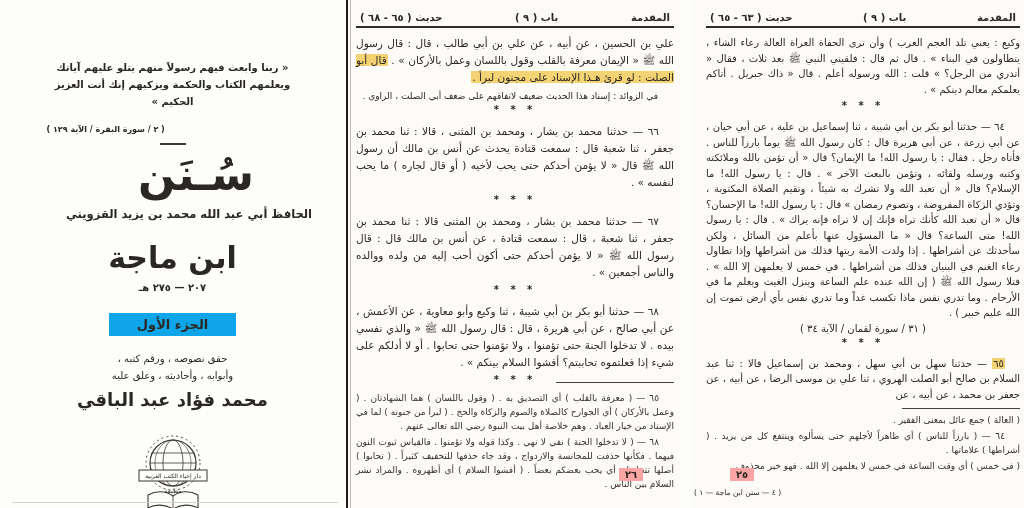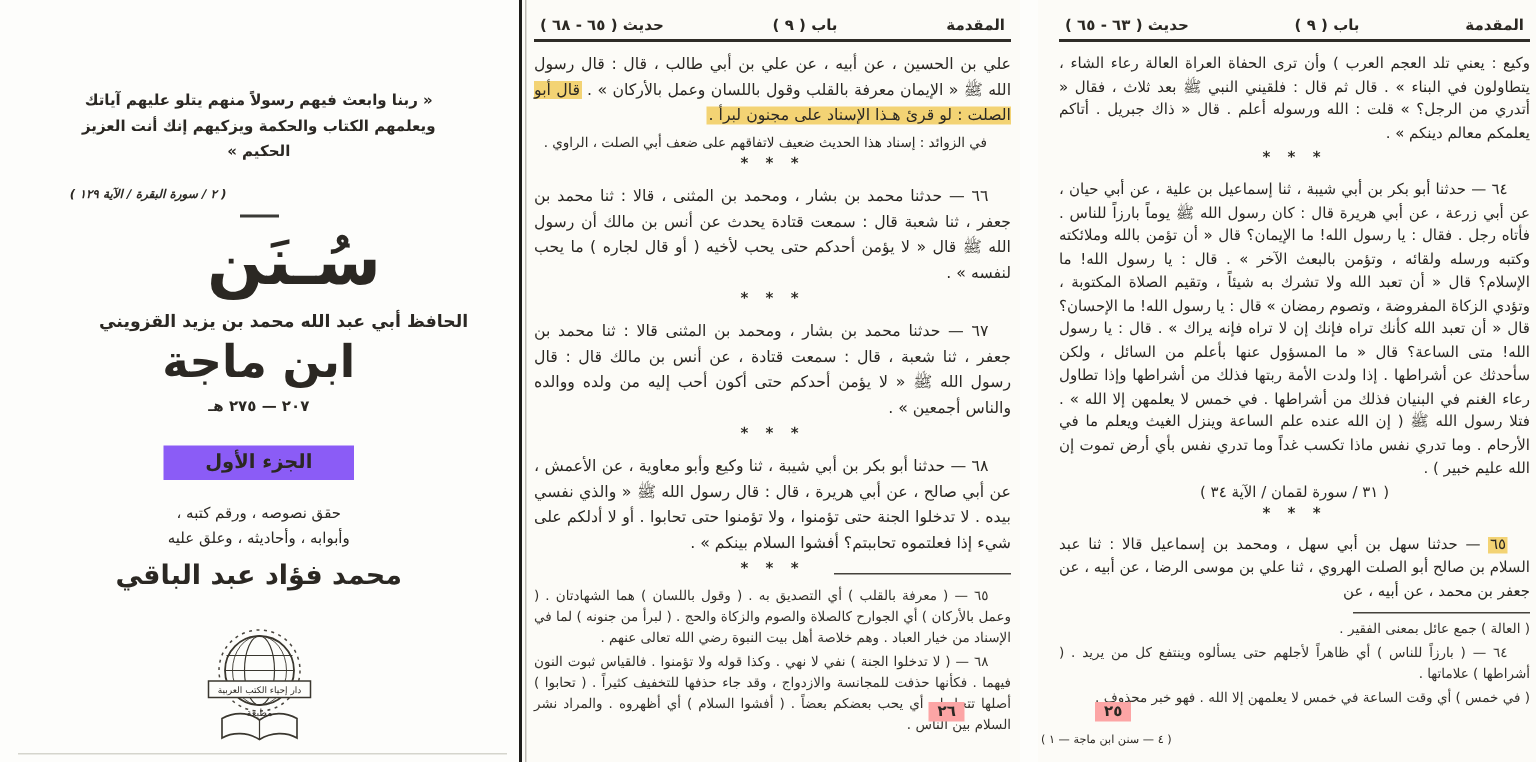--- a/index.html
+++ b/index.html
@@ -3,27 +3,27 @@
 <meta charset="utf-8">
 <style>
   html,body{margin:0;padding:0;}
   body{background:#e8e8e4;font-family:"DejaVu Sans",sans-serif;}
   .canvas{position:relative;width:1024px;height:508px;background:#fdfdfb;overflow:hidden;color:#2b2823;}
   .page{position:absolute;top:0;height:508px;overflow:hidden;}
   
   .title-page{left:0;width:345px;background:#fdfdfb;text-align:center;}
   .tp-inner{padding-top:44px;direction:rtl;}
   .epigraph{width:252px;margin:15px auto;font-size:10px;line-height:17px;font-weight:bold;}
-  .epigraph-source{width:252px;margin:3px auto 0;font-size:8px;text-align:left;font-weight:bold;font-style:italic;}
+  .epigraph-source{width:252px;margin:3px auto 0;font-size:8px;text-align:left;font-weight:bold;}
   .dash-divider{width:26px;border-top:2px solid #3a3a36;margin:9px auto 4px;}
   .book-title{font-size:44px;font-weight:bold;line-height:52px;margin-left:47px;}
   .book-author{font-size:11.5px;font-weight:bold;margin-top:6px;margin-left:33px;}
-  .book-title2{font-size:30px;font-weight:bold;line-height:38px;margin-top:2px;}
+  .book-title2{font-size:30px;font-weight:bold;line-height:38px;margin-top:18px;}
   .lifespan{font-size:10px;font-weight:bold;margin-top:5px;}
-  .volume-badge{display:inline-block;margin-top:20px;background:#8b5cf6;padding:4px 28px;font-size:13px;font-weight:bold;}
+  .volume-badge{display:inline-block;margin-top:20px;background:#0ea5e9;padding:4px 28px;font-size:13px;font-weight:bold;}
   .editor-credit{font-size:10px;line-height:17px;margin-top:14px;}
   .editor-name{font-size:18px;font-weight:bold;margin-top:5px;text-align:center;}
   .logo-wrap{margin-top:24px;}
   .bottom-edge-line{position:absolute;left:12px;top:502px;width:326px;height:1px;background:#d5d5cd;}
   
   .text-page{background:#fcfbf7;}
   .page-content{direction:rtl;text-align:justify;}
   .page-header{display:flex;justify-content:space-between;align-items:flex-end;font-size:10px;font-weight:bold;border-bottom:2px solid #2f2c27;padding:0 4px 3px;}
   .body-par{margin:7px 0 0;}
   .mid .body-par{font-size:10.5px;line-height:17px;}

